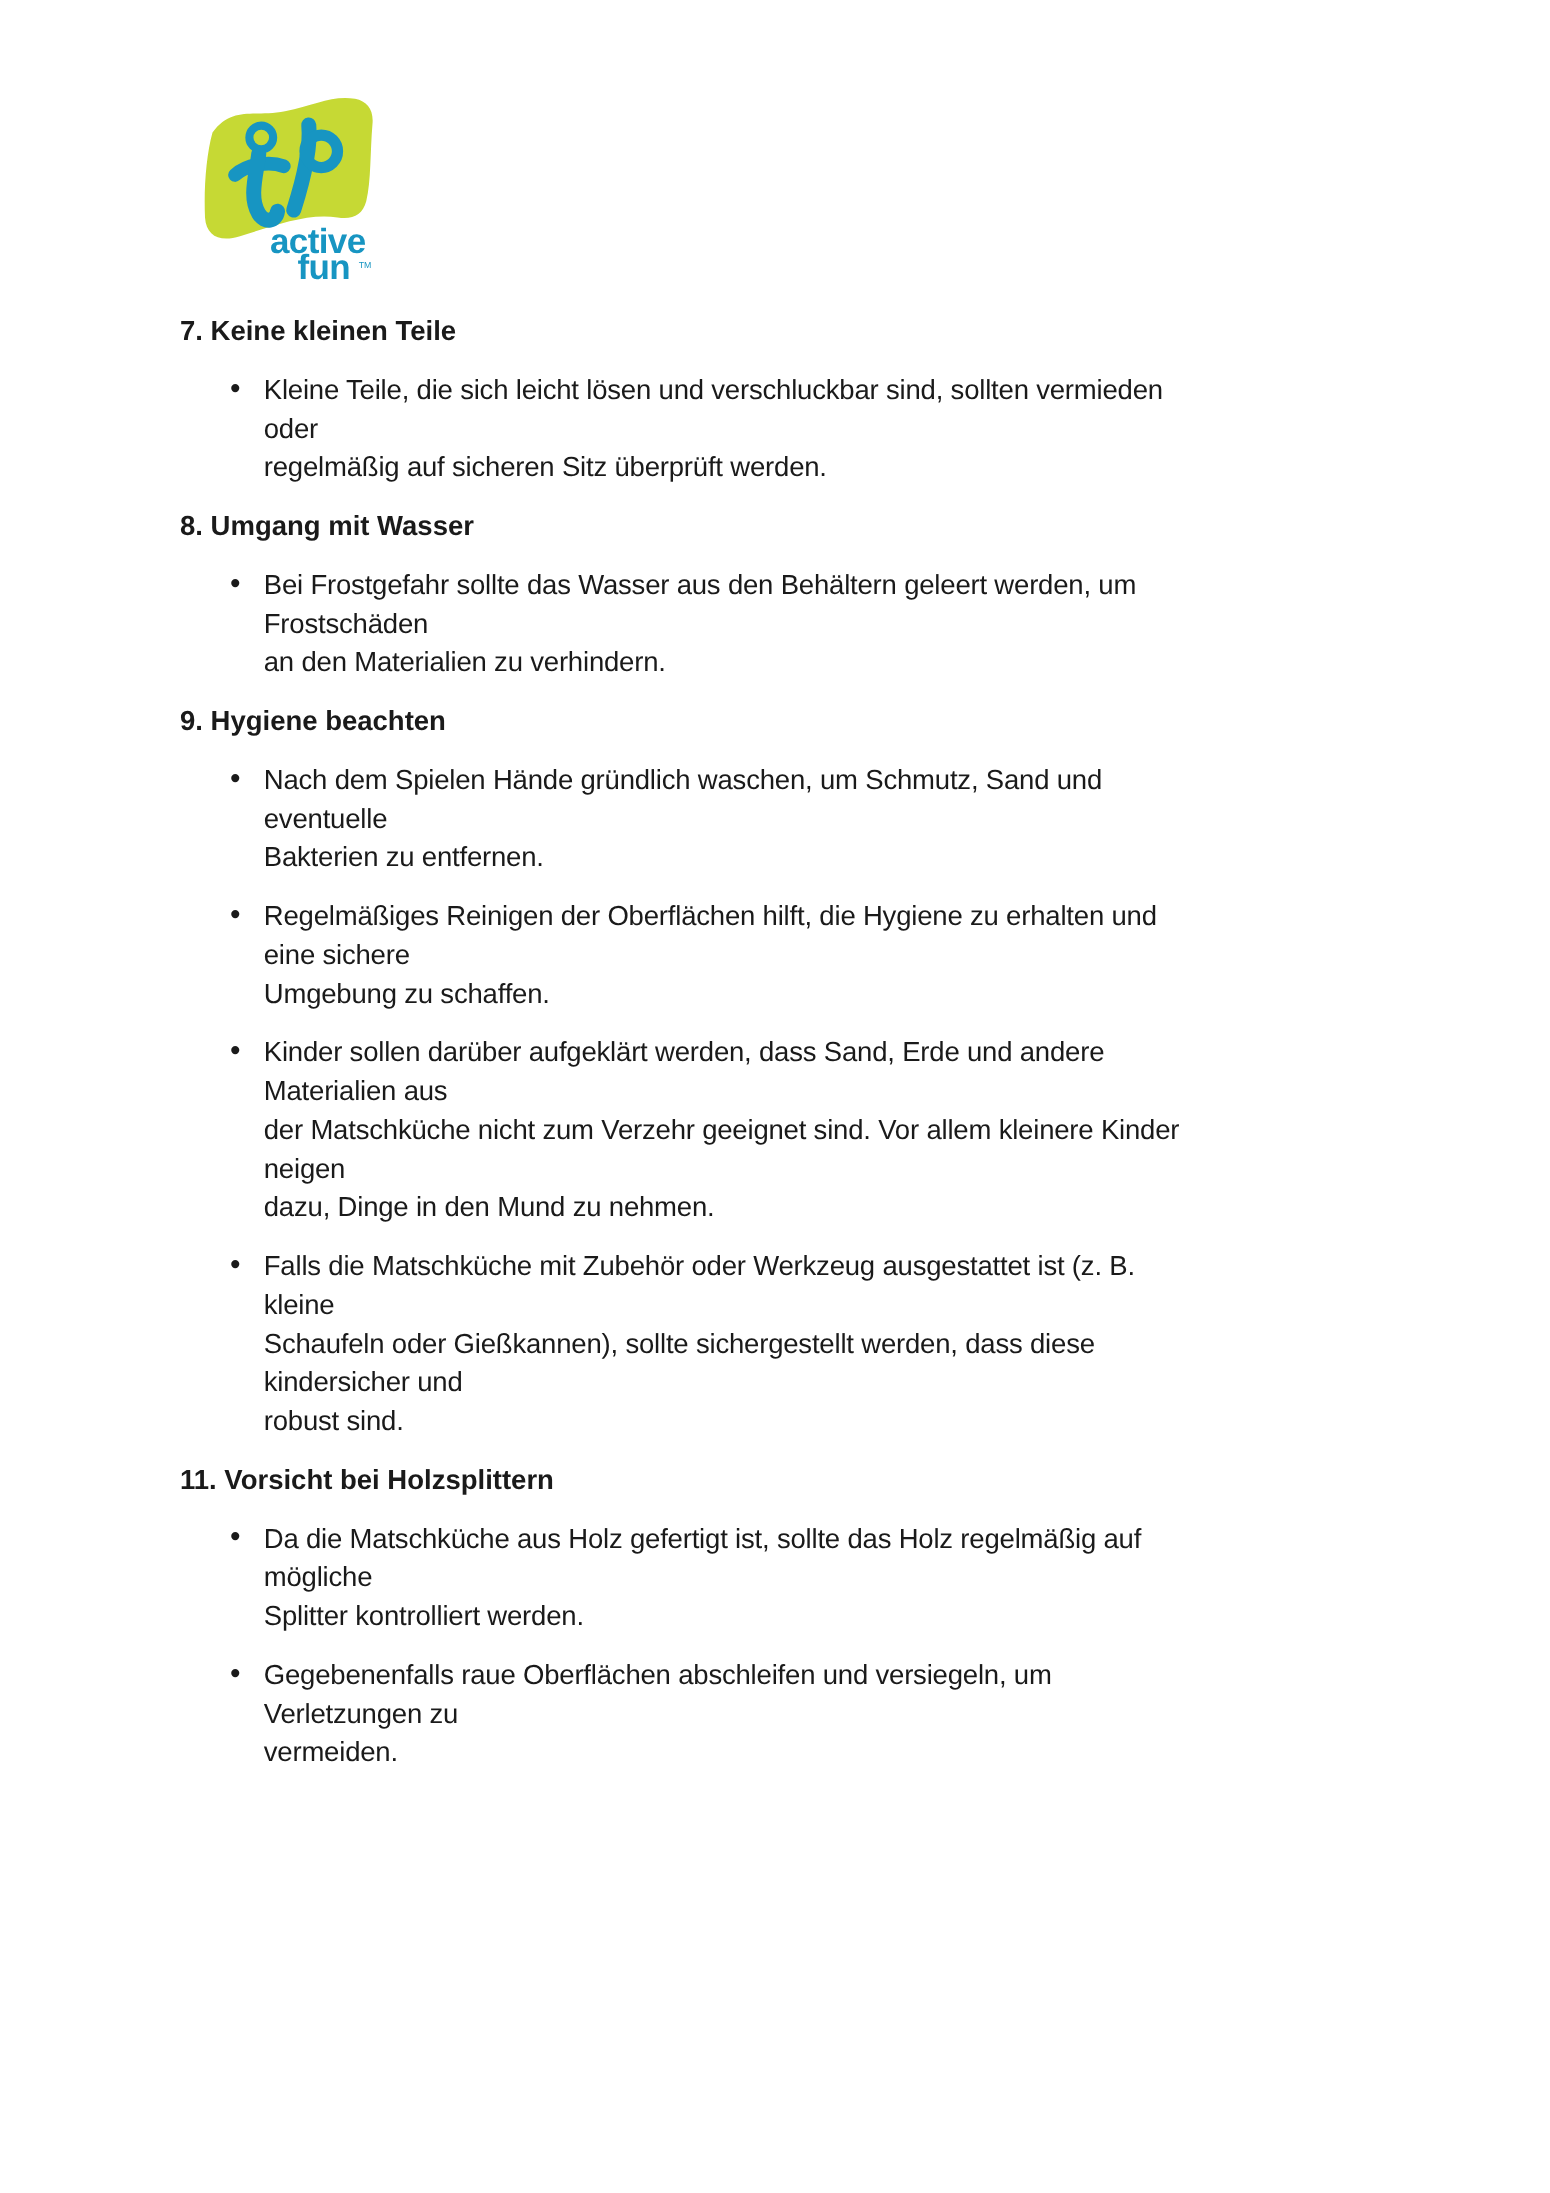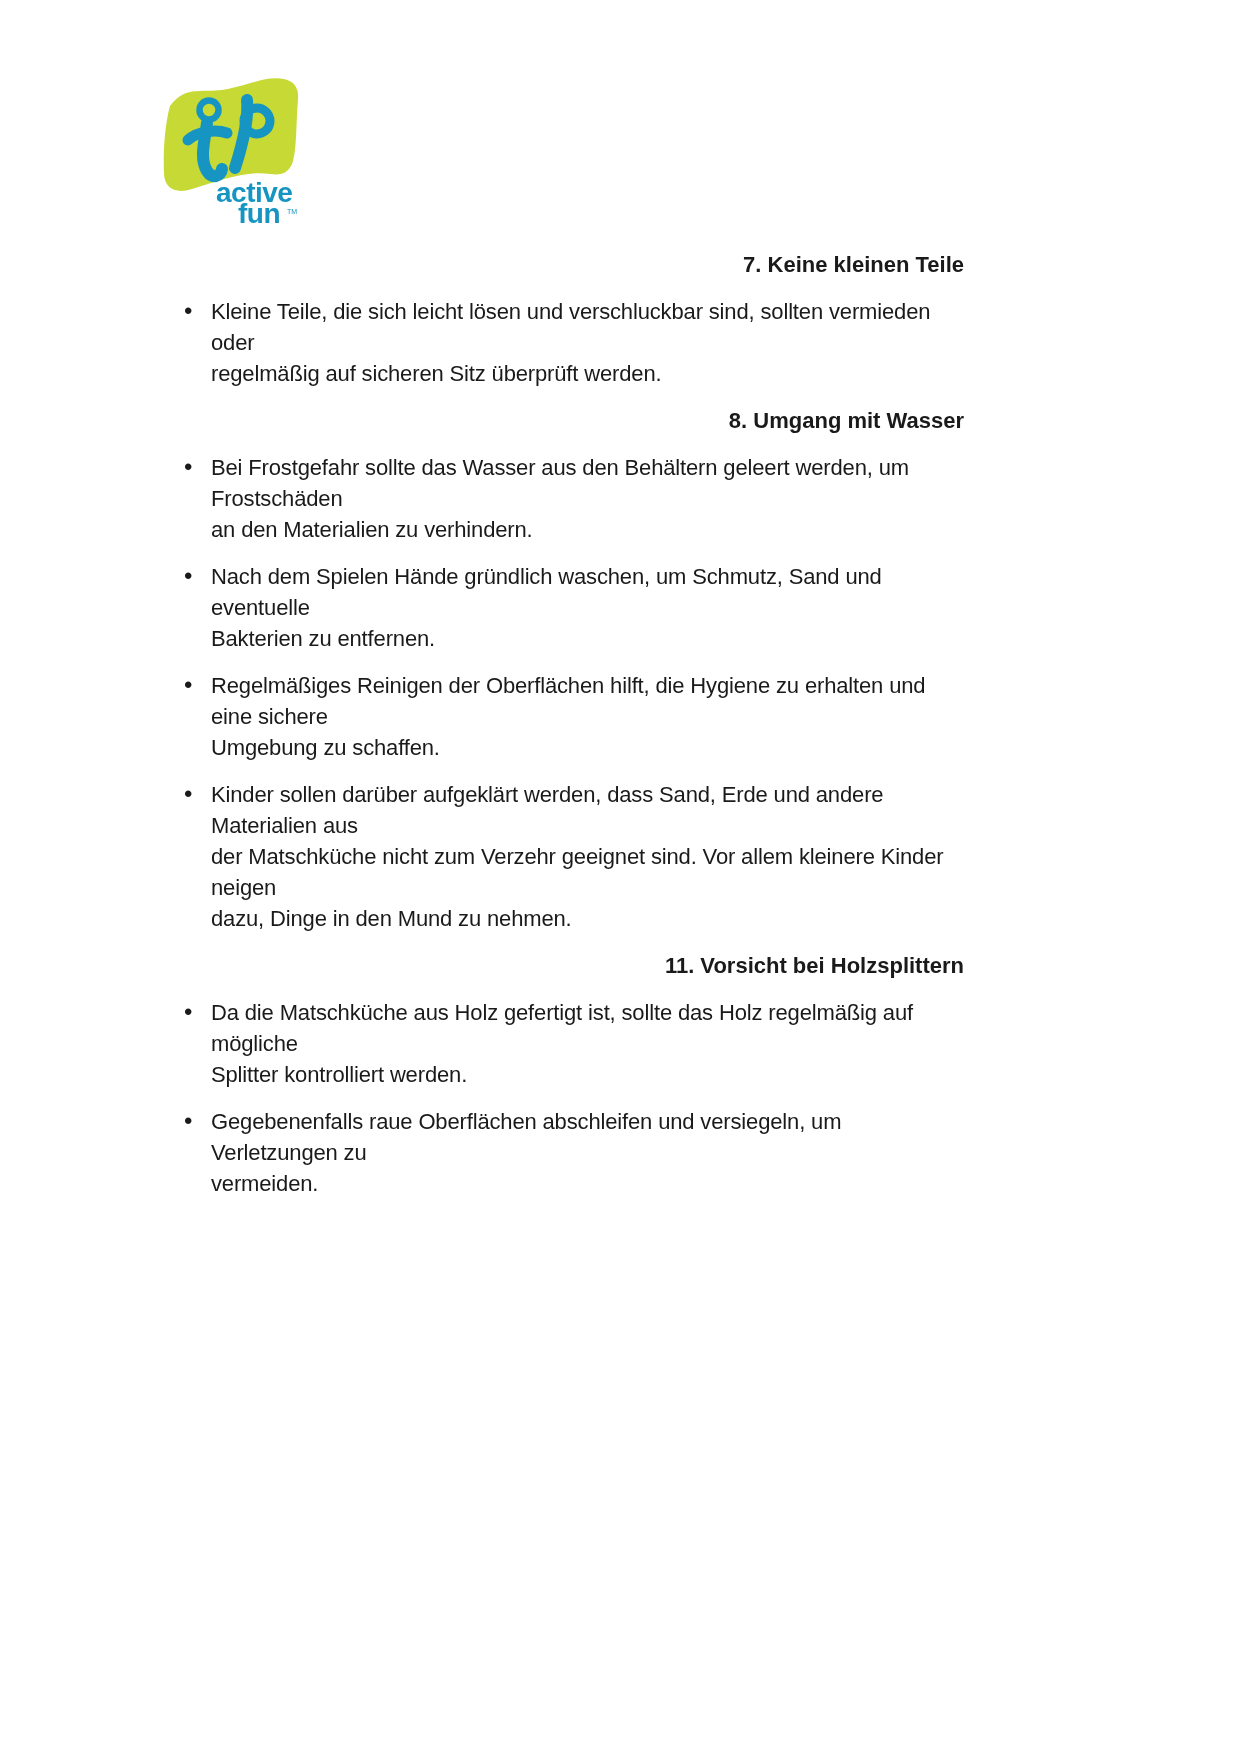--- a/index.html
+++ b/index.html
@@ -22,21 +22,20 @@
     position: relative;
   }
   .logo-wrap svg { display: block; }
   .logo-word { font-weight: bold; letter-spacing: -0.5px; }
   h2.section-heading {
     font-size: 22px;
     line-height: 31px;
     font-weight: 700;
     margin: 22px 0 16px 0;
     color: #1a1a1a;
-    text-align: right;
   }
   h2.section-heading:not(:first-of-type) { margin-top: 0; }
   ul.bullet-list { list-style: none; margin: 0; padding: 0; }
   ul.bullet-list li {
     position: relative;
     padding-left: 67px;
     margin: 0 0 16px 0;
     font-size: 22px;
     line-height: 31px;
     letter-spacing: -0.15px;
@@ -86,40 +85,46 @@
   </ul>
 
   <h2 class="section-heading">8. Umgang mit Wasser</h2>
   <ul class="bullet-list">
     <li>
       <span class="bullet-text">Bei Frostgefahr sollte das Wasser aus den Behältern geleert werden, um Frostschäden
 an den Materialien zu verhindern.</span>
     </li>
   </ul>
 
+  <h2 class="section-heading">9. Hygiene beachten</h2>
   <ul class="bullet-list">
     <li>
       <span class="bullet-text">Nach dem Spielen Hände gründlich waschen, um Schmutz, Sand und eventuelle
 Bakterien zu entfernen.</span>
     </li>
     <li>
       <span class="bullet-text">Regelmäßiges Reinigen der Oberflächen hilft, die Hygiene zu erhalten und eine sichere
 Umgebung zu schaffen.</span>
     </li>
   </ul>
 
   <ul class="bullet-list">
     <li>
       <span class="bullet-text">Kinder sollen darüber aufgeklärt werden, dass Sand, Erde und andere Materialien aus
 der Matschküche nicht zum Verzehr geeignet sind. Vor allem kleinere Kinder neigen
 dazu, Dinge in den Mund zu nehmen.</span>
     </li>
   </ul>
 
   <ul class="bullet-list">
+    <li>
+      <span class="bullet-text">Falls die Matschküche mit Zubehör oder Werkzeug ausgestattet ist (z. B. kleine
+Schaufeln oder Gießkannen), sollte sichergestellt werden, dass diese kindersicher und
+robust sind.</span>
+    </li>
   </ul>
 
   <h2 class="section-heading">11. Vorsicht bei Holzsplittern</h2>
   <ul class="bullet-list">
     <li>
       <span class="bullet-text">Da die Matschküche aus Holz gefertigt ist, sollte das Holz regelmäßig auf mögliche
 Splitter kontrolliert werden.</span>
     </li>
     <li>
       <span class="bullet-text">Gegebenenfalls raue Oberflächen abschleifen und versiegeln, um Verletzungen zu

